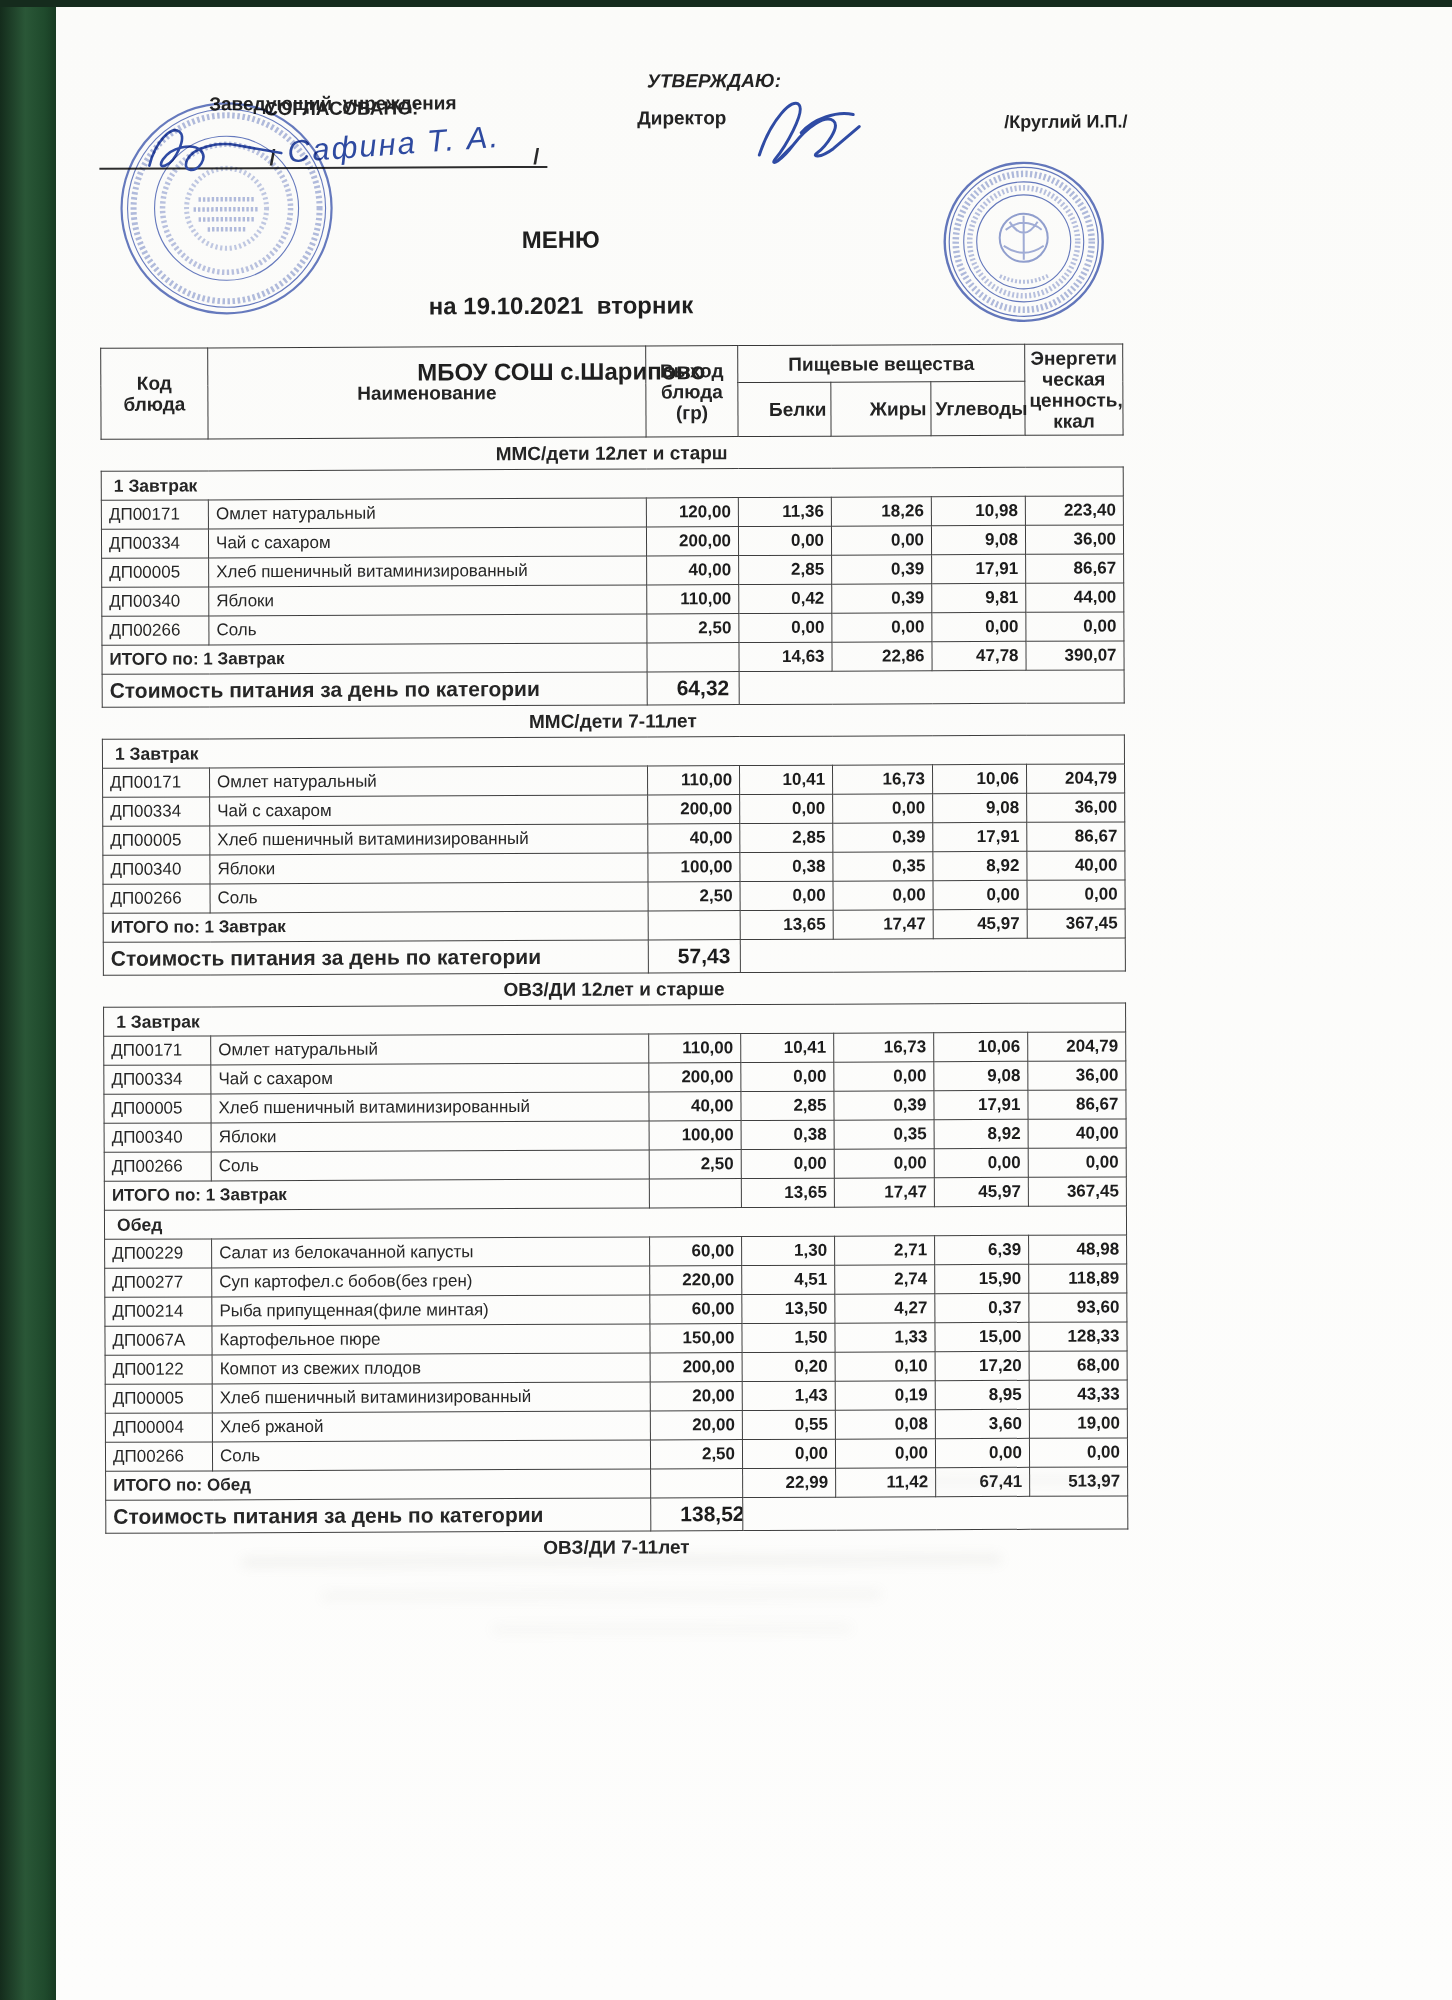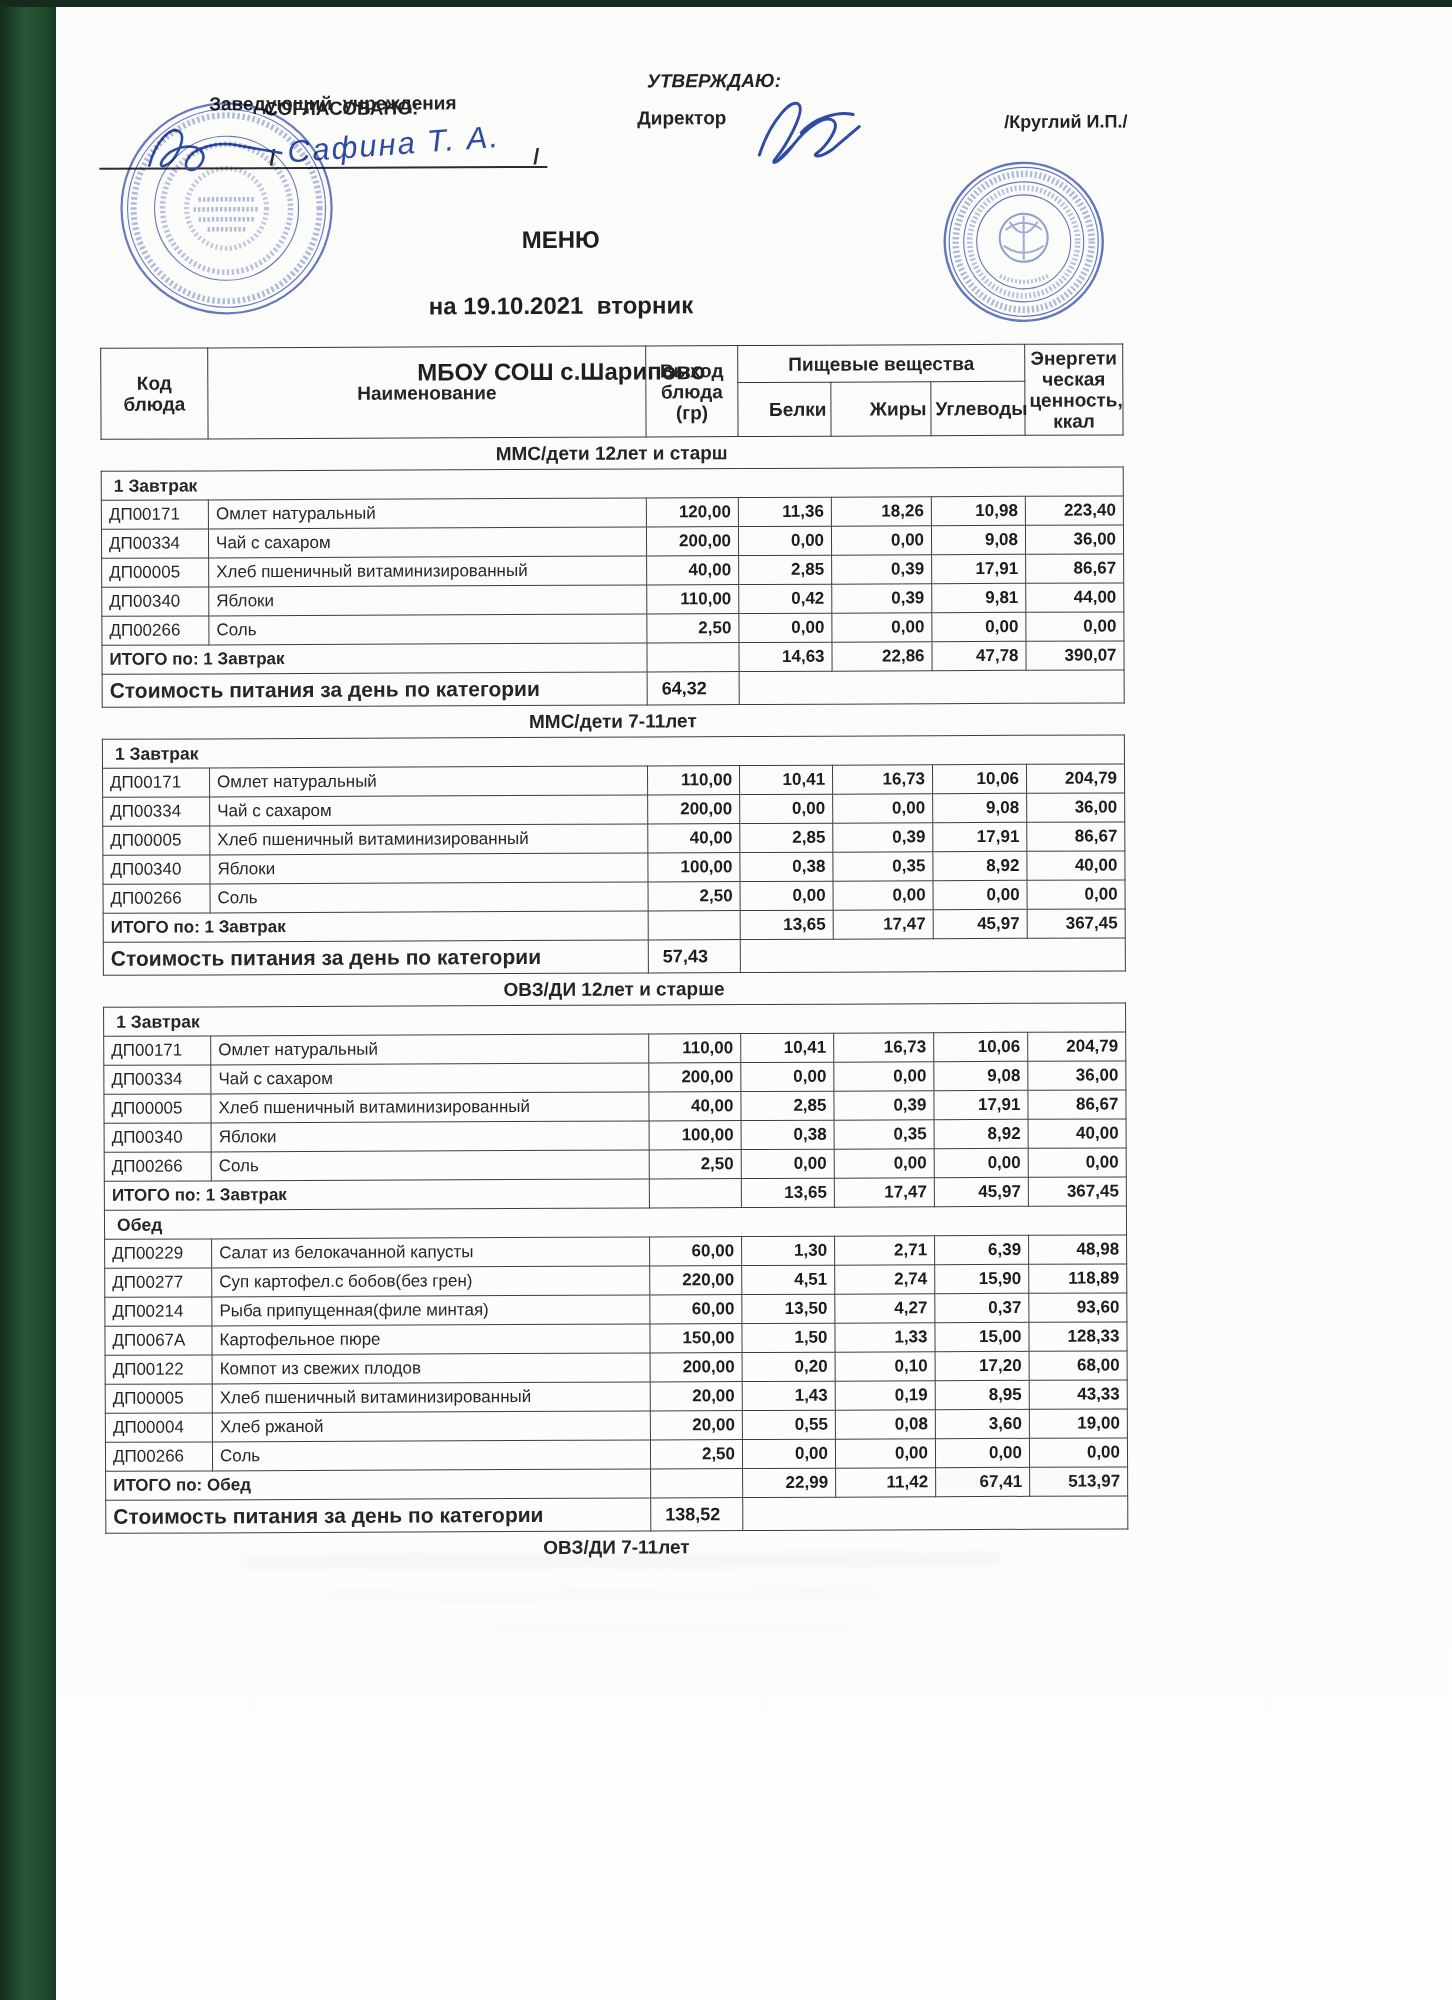--- a/index.html
+++ b/index.html
@@ -56,21 +56,21 @@
     margin: 5px 0 4px; color: #242424;
   }
   .menu-table td {
     border: 1px solid #3f3f3f; font-size: 17px; padding: 3px 7px;
     line-height: 22px; vertical-align: middle; white-space: nowrap; overflow: hidden; color: #262626;
   }
   td.num { text-align: right; font-weight: 700; color: #1c1c1c; }
   td.meal-label { font-weight: 700; font-size: 17.5px; padding-left: 12px; }
   td.total-label { font-weight: 700; }
   td.cost-label { font-weight: 700; font-size: 21px; line-height: 26px; }
-  td.cost-value { font-weight: 700; font-size: 18px; line-height: 26px; padding-left: 14px; color: #1c1c1c; }
+  td.cost-value { font-weight: 700; font-size: 21px; line-height: 26px; padding-left: 29px; color: #1c1c1c; }
 
   .smudge { position: absolute; background: #9a9a93; filter: blur(6px); border-radius: 4px; }
 </style>
 </head>
 <body>
 
 <div class="scan-left"></div>
 <div class="scan-top"></div>
 
 <div class="page">

